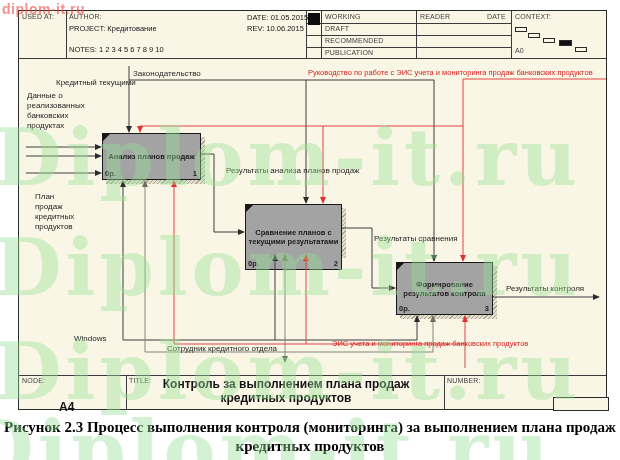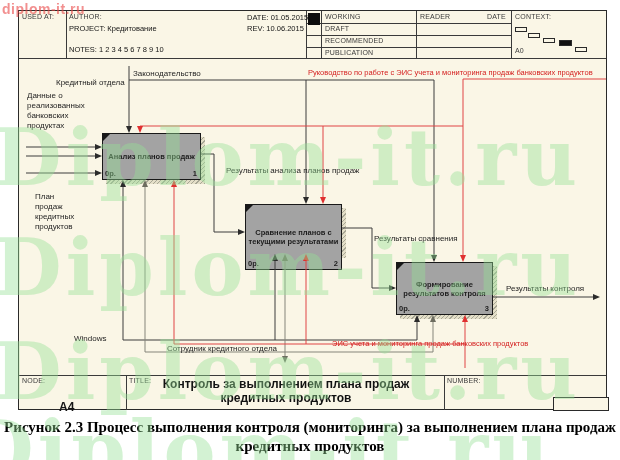--- a/index.html
+++ b/index.html
@@ -198,21 +198,21 @@
       <polygon points="140,133 137,126 143,126"></polygon>
       <polygon points="323,204 320,197 326,197"></polygon>
       <polygon points="463,262 460,255 466,255"></polygon>
       <polygon points="174,180 171,187 177,187"></polygon>
       <polygon points="306,254 303,261 309,261"></polygon>
       <polygon points="465,315 462,322 468,322"></polygon>
     </g>
   </svg>
 
   <div class="dlabel" style="left:133px;top:69px;">Законодательство</div>
-  <div class="dlabel" style="left:56px;top:78px;">Кредитный отдела</div>
+  <div class="dlabel" style="left:56px;top:78px;">Кредитный текущими</div>
   <div class="dlabel wrap" style="left:27px;top:91px;width:64px;">Данные о реализованных банковских продуктах</div>
   <div class="dlabel wrap" style="left:35px;top:192px;width:48px;">План продаж кредитных продуктов</div>
   <div class="dlabel red" style="left:308px;top:68px;">Руководство по работе с ЭИС учета и мониторинга продаж банковских продуктов</div>
   <div class="dlabel" style="left:226px;top:166px;text-align:right;">Результаты анализа планов продаж</div>
   <div class="dlabel" style="left:374px;top:234px;">Результаты сравнения</div>
   <div class="dlabel" style="left:506px;top:284px;">Результаты контроля</div>
   <div class="dlabel" style="left:74px;top:334px;">Windows</div>
   <div class="dlabel" style="left:167px;top:344px;">Сотрудник кредитного отдела</div>
   <div class="dlabel red" style="left:332px;top:339px;">ЭИС учета и мониторинга продаж банковских продуктов</div>
 

